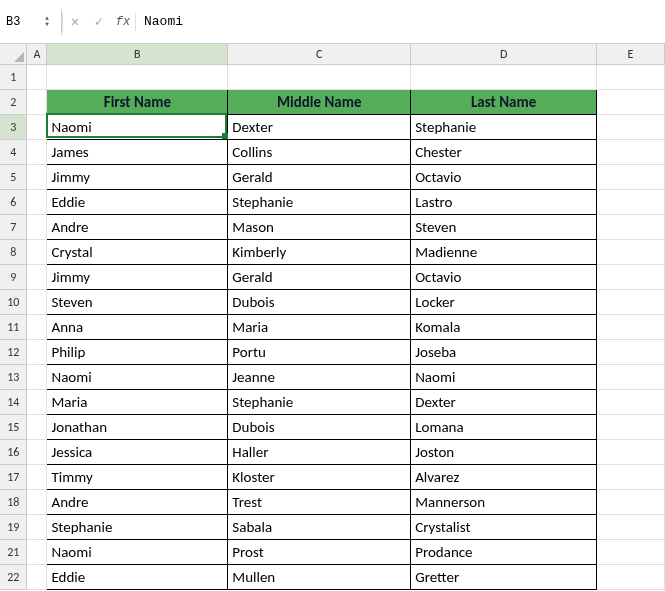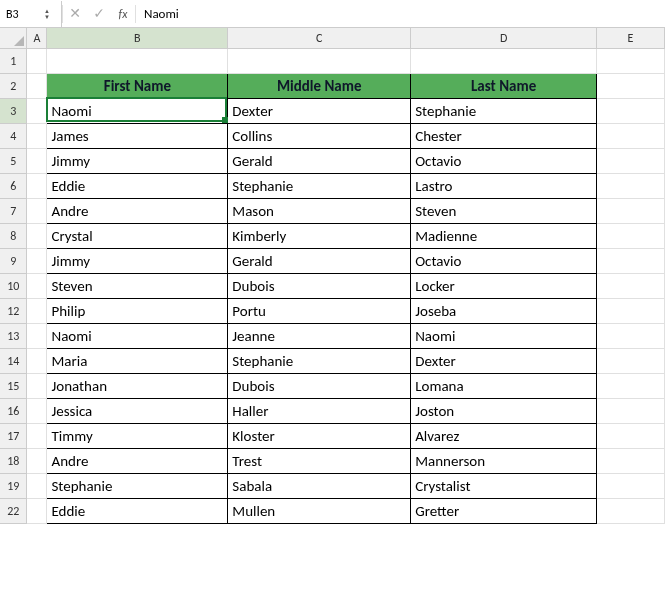--- a/index.html
+++ b/index.html
@@ -9,23 +9,24 @@
       color: #000;
       background: #fff;
       user-select: none;
       overflow: hidden;
     }
 
     
     .formula-bar {
       display: flex;
       align-items: center;
-      height: 28px;
+      height: 44px;
       border-bottom: 1px solid #ccc;
       background: #fff;
+      font-family: Liberation Mono, monospace;
     }
     .name-box {
       width: 62px;
       height: 26px;
       display: flex;
       align-items: center;
       padding: 0 6px;
       border-right: 1px solid #ccc;
       font-size: 12px;
       position: relative;
@@ -280,20 +281,28 @@
   </tr>
   <tr>
     <th class="rowhdr">10</th>
     <td class="cell cA"></td>
     <td class="cell cB tcell">Steven</td>
     <td class="cell cC tcell">Dubois</td>
     <td class="cell cD tcell">Locker</td>
     <td class="cell cE"></td>
   </tr>
   <tr>
+    <th class="rowhdr">11</th>
+    <td class="cell cA"></td>
+    <td class="cell cB tcell">Anna</td>
+    <td class="cell cC tcell">Maria</td>
+    <td class="cell cD tcell">Komala</td>
+    <td class="cell cE"></td>
+  </tr>
+  <tr>
     <th class="rowhdr">12</th>
     <td class="cell cA"></td>
     <td class="cell cB tcell">Philip</td>
     <td class="cell cC tcell">Portu</td>
     <td class="cell cD tcell">Joseba</td>
     <td class="cell cE"></td>
   </tr>
   <tr>
     <th class="rowhdr">13</th>
     <td class="cell cA"></td>
@@ -341,20 +350,28 @@
     <td class="cell cC tcell">Trest</td>
     <td class="cell cD tcell">Mannerson</td>
     <td class="cell cE"></td>
   </tr>
   <tr>
     <th class="rowhdr">19</th>
     <td class="cell cA"></td>
     <td class="cell cB tcell">Stephanie</td>
     <td class="cell cC tcell">Sabala</td>
     <td class="cell cD tcell">Crystalist</td>
+    <td class="cell cE"></td>
+  </tr>
+  <tr>
+    <th class="rowhdr">21</th>
+    <td class="cell cA"></td>
+    <td class="cell cB tcell">Naomi</td>
+    <td class="cell cC tcell">Prost</td>
+    <td class="cell cD tcell">Prodance</td>
     <td class="cell cE"></td>
   </tr>
   <tr>
     <th class="rowhdr">22</th>
     <td class="cell cA"></td>
     <td class="cell cB tcell">Eddie</td>
     <td class="cell cC tcell">Mullen</td>
     <td class="cell cD tcell">Gretter</td>
     <td class="cell cE"></td>
   </tr>

